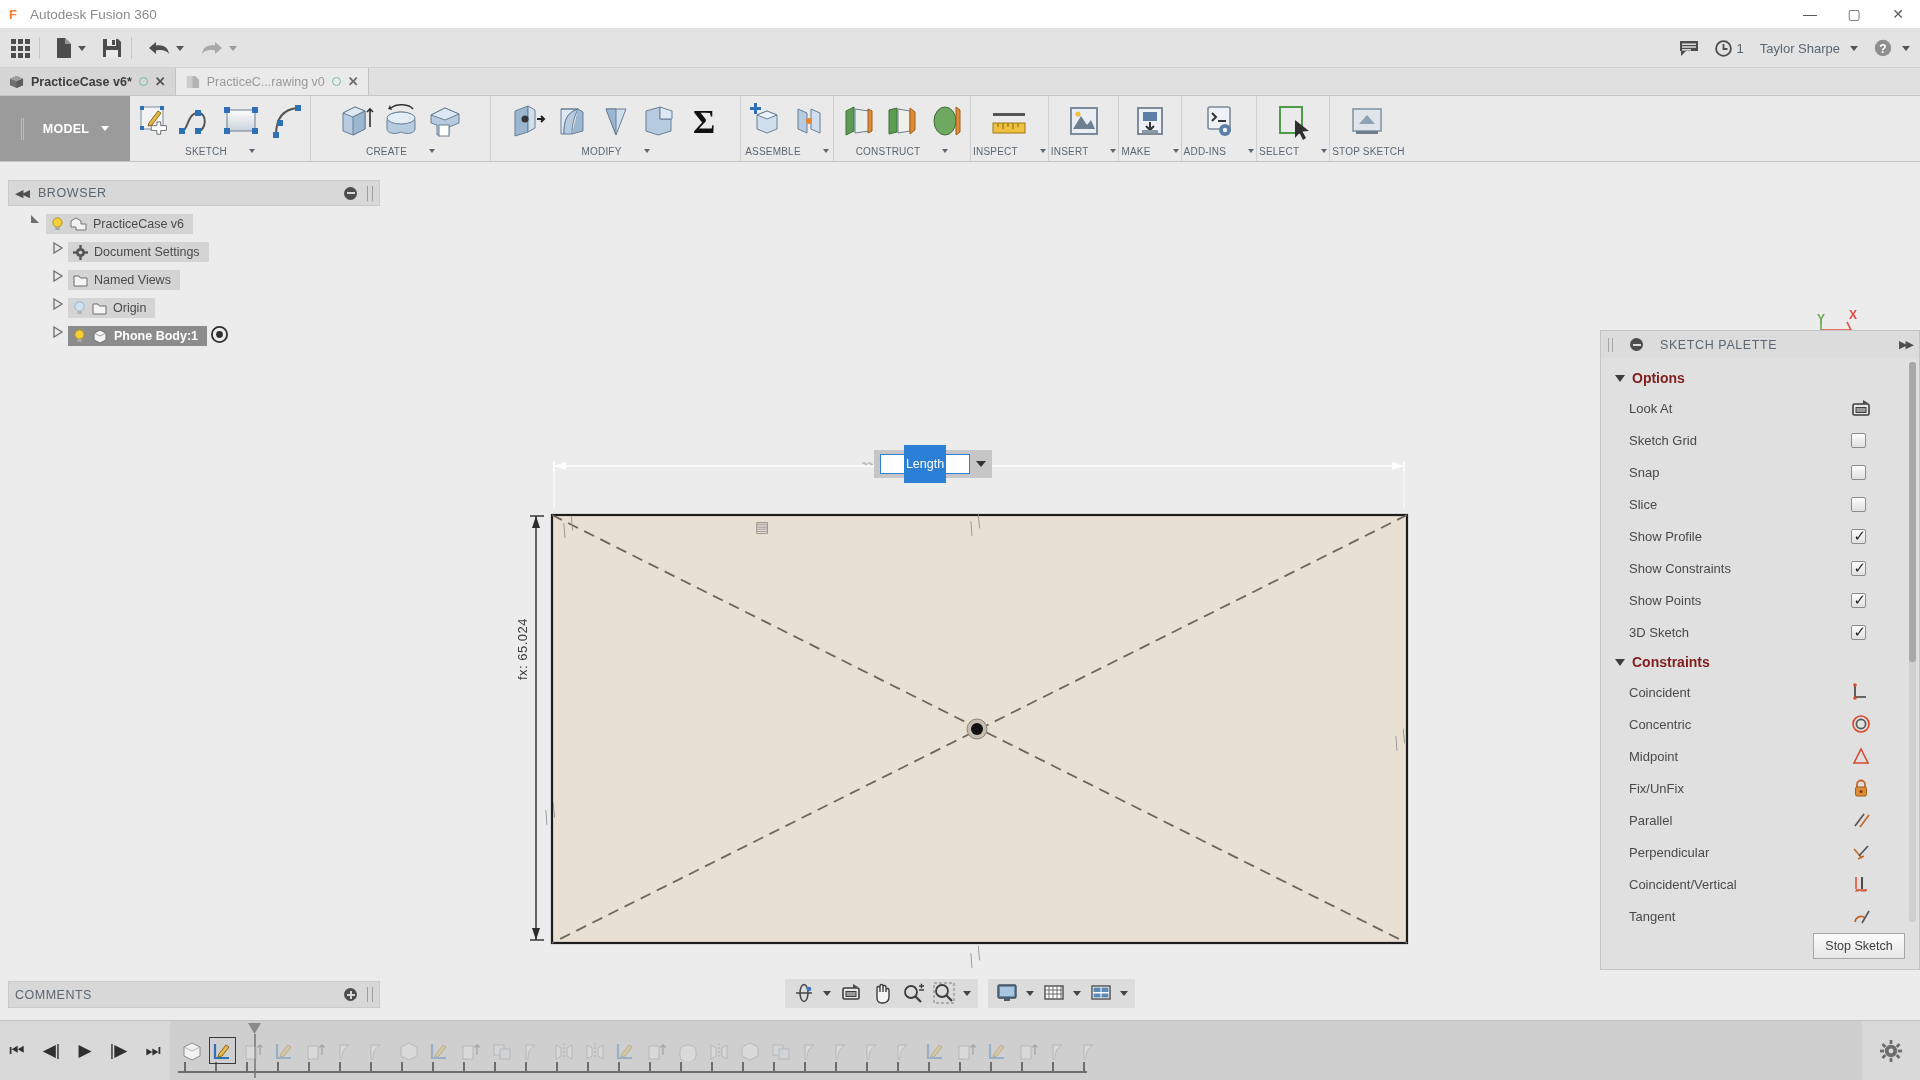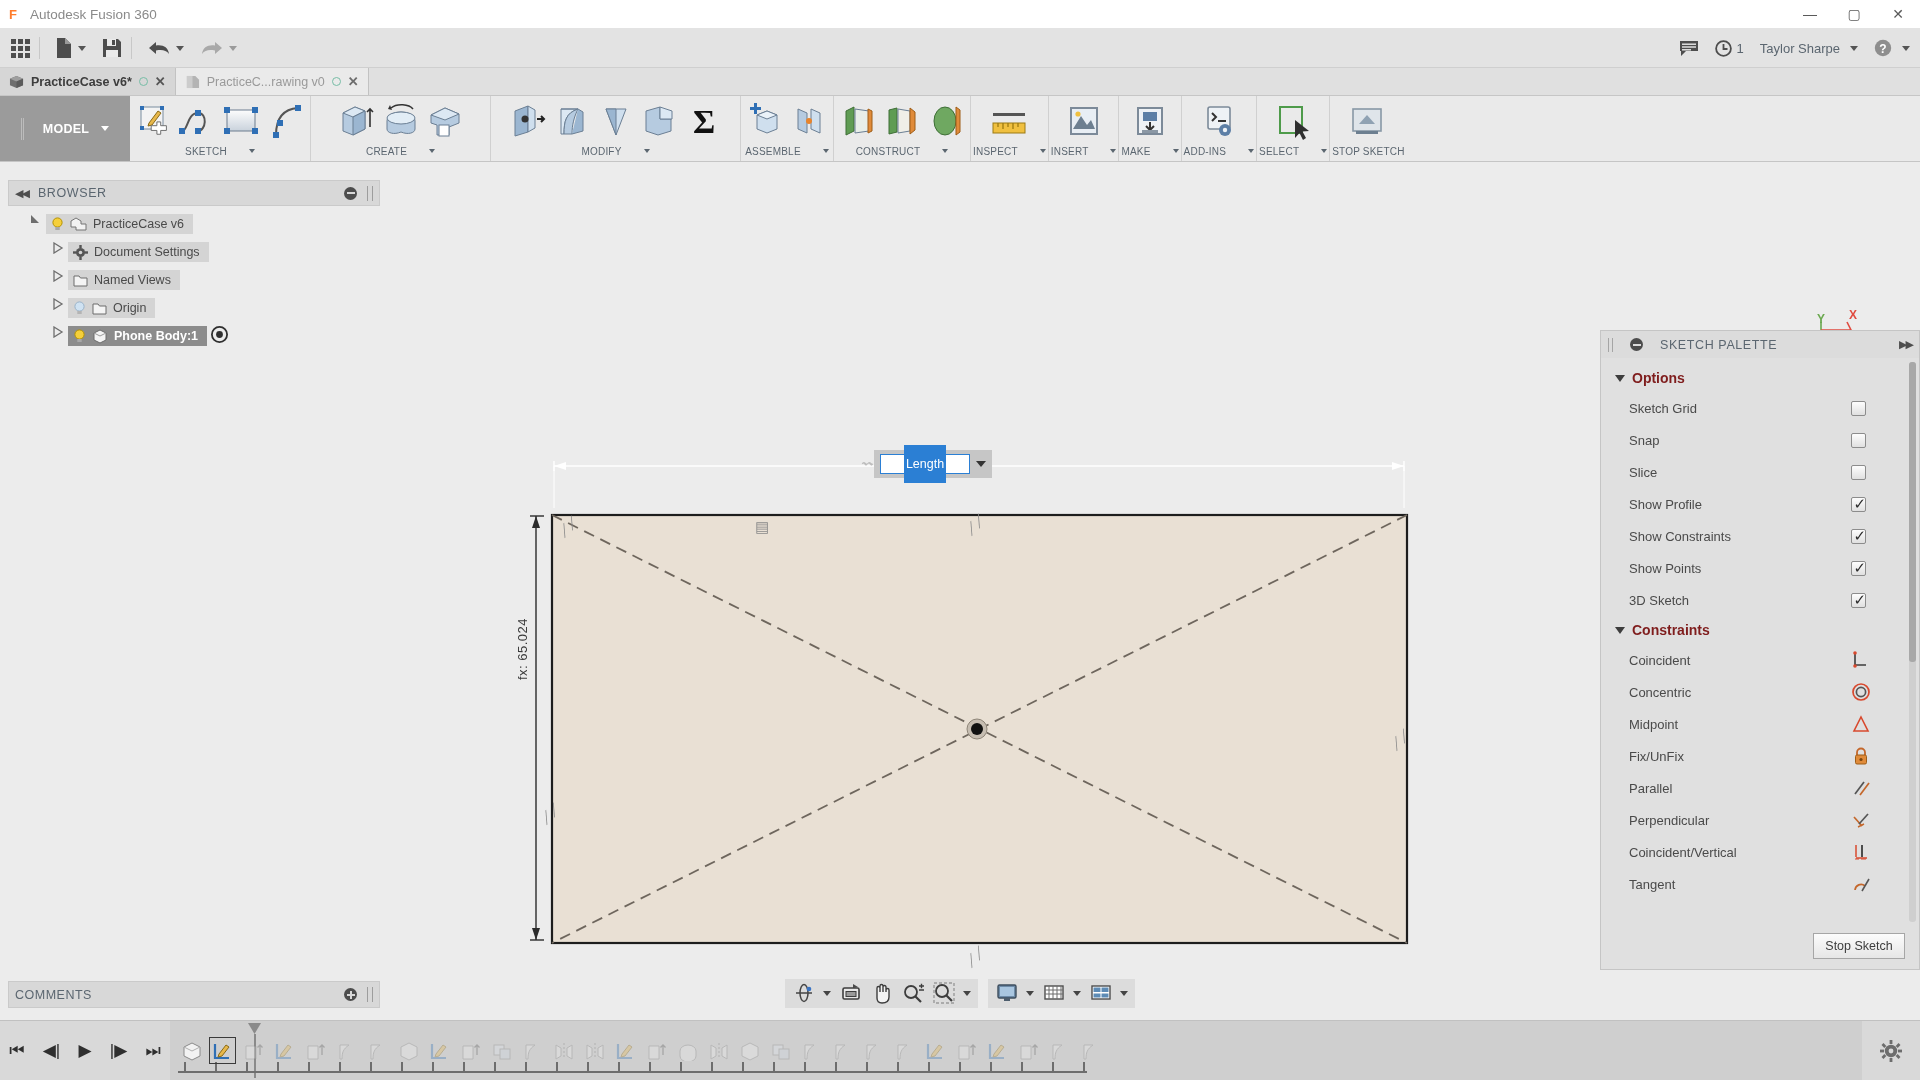--- a/index.html
+++ b/index.html
@@ -739,20 +739,30 @@
   <div id="palette-body">
     <div class="pscroll">
         <i></i>
       </div>
 
     <div class="sec-title">
       <span class="tri-down"></span>
       <span>Options</span>
     </div>
 
+    <div class="prow">
+      <span class="pname">Look At</span>
+      <span class="pctl">
+          <svg width="20" height="18" viewBox="0 0 20 18">
+        <path d="M12 1 l5 3 -5 1 z" fill="#4a4a4a"></path>
+        <rect x="2" y="5" width="16" height="11" rx="1.5" fill="#e8e8e8" stroke="#3d3d3d" stroke-width="1.6"></rect>
+        <rect x="5" y="8.5" width="10" height="5" fill="#9a9a9a" stroke="#3d3d3d"></rect>
+          </svg>
+        </span>
+    </div>
 
     <div class="prow">
       <span class="pname">Sketch Grid</span>
       <span class="pctl">
           <span class="cbox"></span>
         </span>
     </div>
     <div class="prow">
       <span class="pname">Snap</span>
       <span class="pctl">

